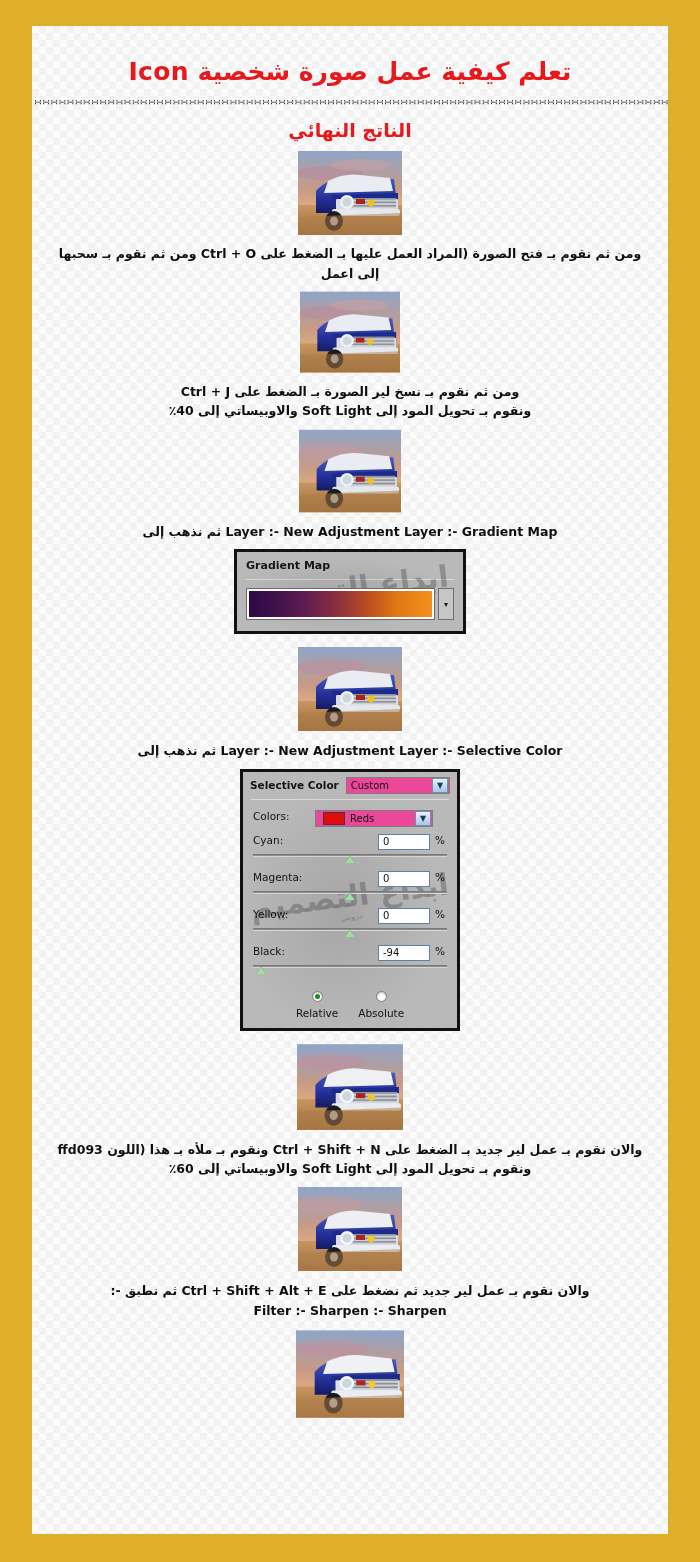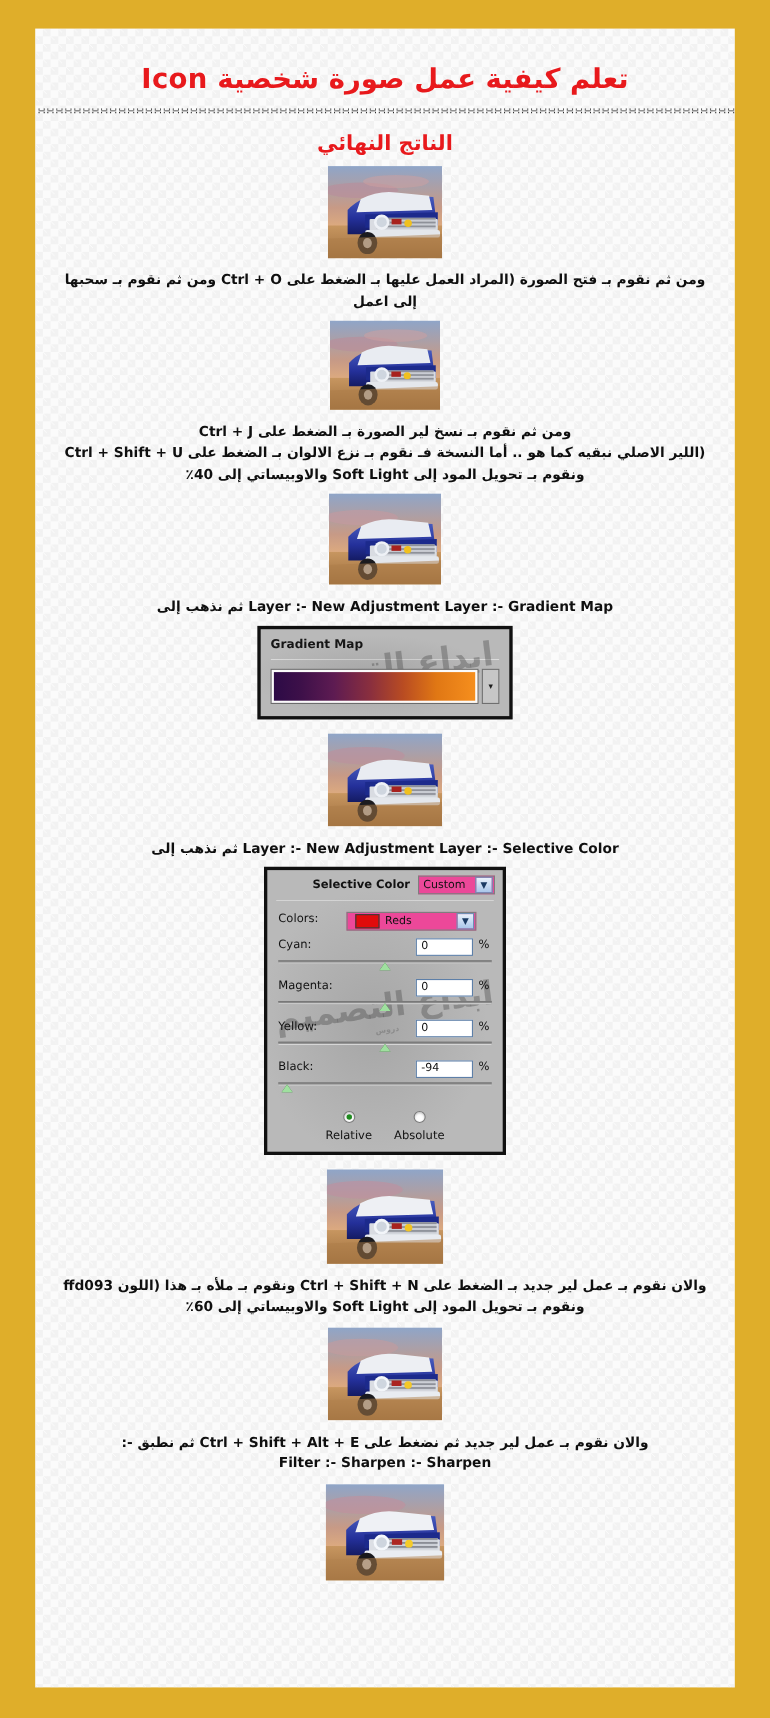--- a/index.html
+++ b/index.html
@@ -156,21 +156,21 @@
   }
 
   
   #selective-color-dialog {
     width: 220px;
     padding: 0;
   }
   .sc-head {
     display: flex; align-items: center; gap: 7px;
     padding: 5px 7px 5px 7px;
-    position: relative; z-index: 4; margin-left: 34px;
+    position: relative; z-index: 4;
   }
   .sc-head .t { font-size: 10.5px; font-weight: 700; color: #121212; white-space: nowrap; }
   .ps-select {
     background: #ec4899;
     border: 1px solid #7e7e7e;
     height: 17px;
     display: flex; align-items: center;
     font-size: 10px; color: #111;
     padding-left: 4px;
     min-width: 0;
@@ -335,21 +335,20 @@
         <rect x="34" y="58" width="68" height="7" rx="2" fill="#e4e7ec"></rect>
         <ellipse cx="36" cy="70" rx="9" ry="10" fill="#1b1b1f"></ellipse>
         <ellipse cx="36" cy="70" rx="4" ry="4.6" fill="#b9bcc2"></ellipse>
         <path d="M0 66 L104 62 L104 84 L0 84 Z" fill="#ab7b48" opacity=".5"></path>
       </svg>
     </div>
   </div>
 
   <div class="note">
     <div>ومن ثم نقوم بـ نسخ لير الصورة بـ الضغط على Ctrl + J</div>
-    <div>(اللير الاصلي نبقيه كما هو .. أما النسخة فـ نقوم بـ نزع الالوان بـ الضغط على Ctrl + Shift + U</div>
     <div>ونقوم بـ تحويل المود إلى Soft Light والاوبيساتي إلى 40٪</div>
   </div>
 
   <div class="photo-wrap">
     <div class="photo" style="width:102px;height:84px;">
       <svg width="102" height="84" viewBox="0 0 104 84">
         <rect width="104" height="84" fill="url(#sky1)"></rect>
         <ellipse cx="30" cy="22" rx="34" ry="7" fill="#c59aa0" opacity=".6"></ellipse>
         <rect y="54" width="104" height="30" fill="url(#gnd1)"></rect>
         <path d="M18 62 L18 40 Q30 26 54 26 L96 28 L100 62 Z" fill="url(#blu1)"></path>

